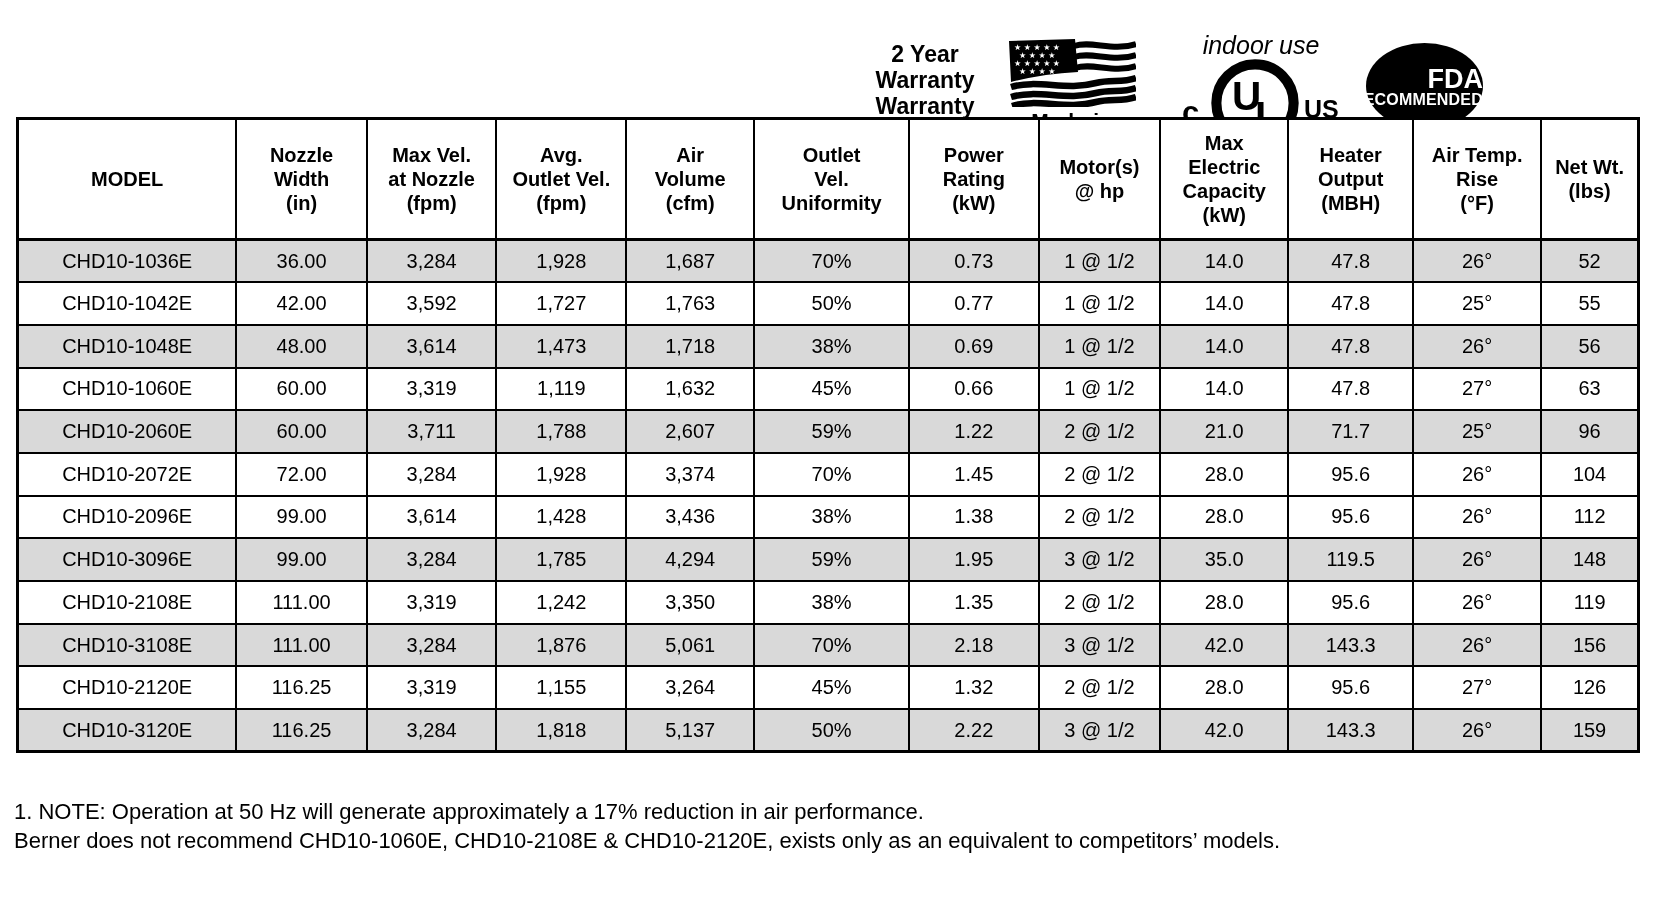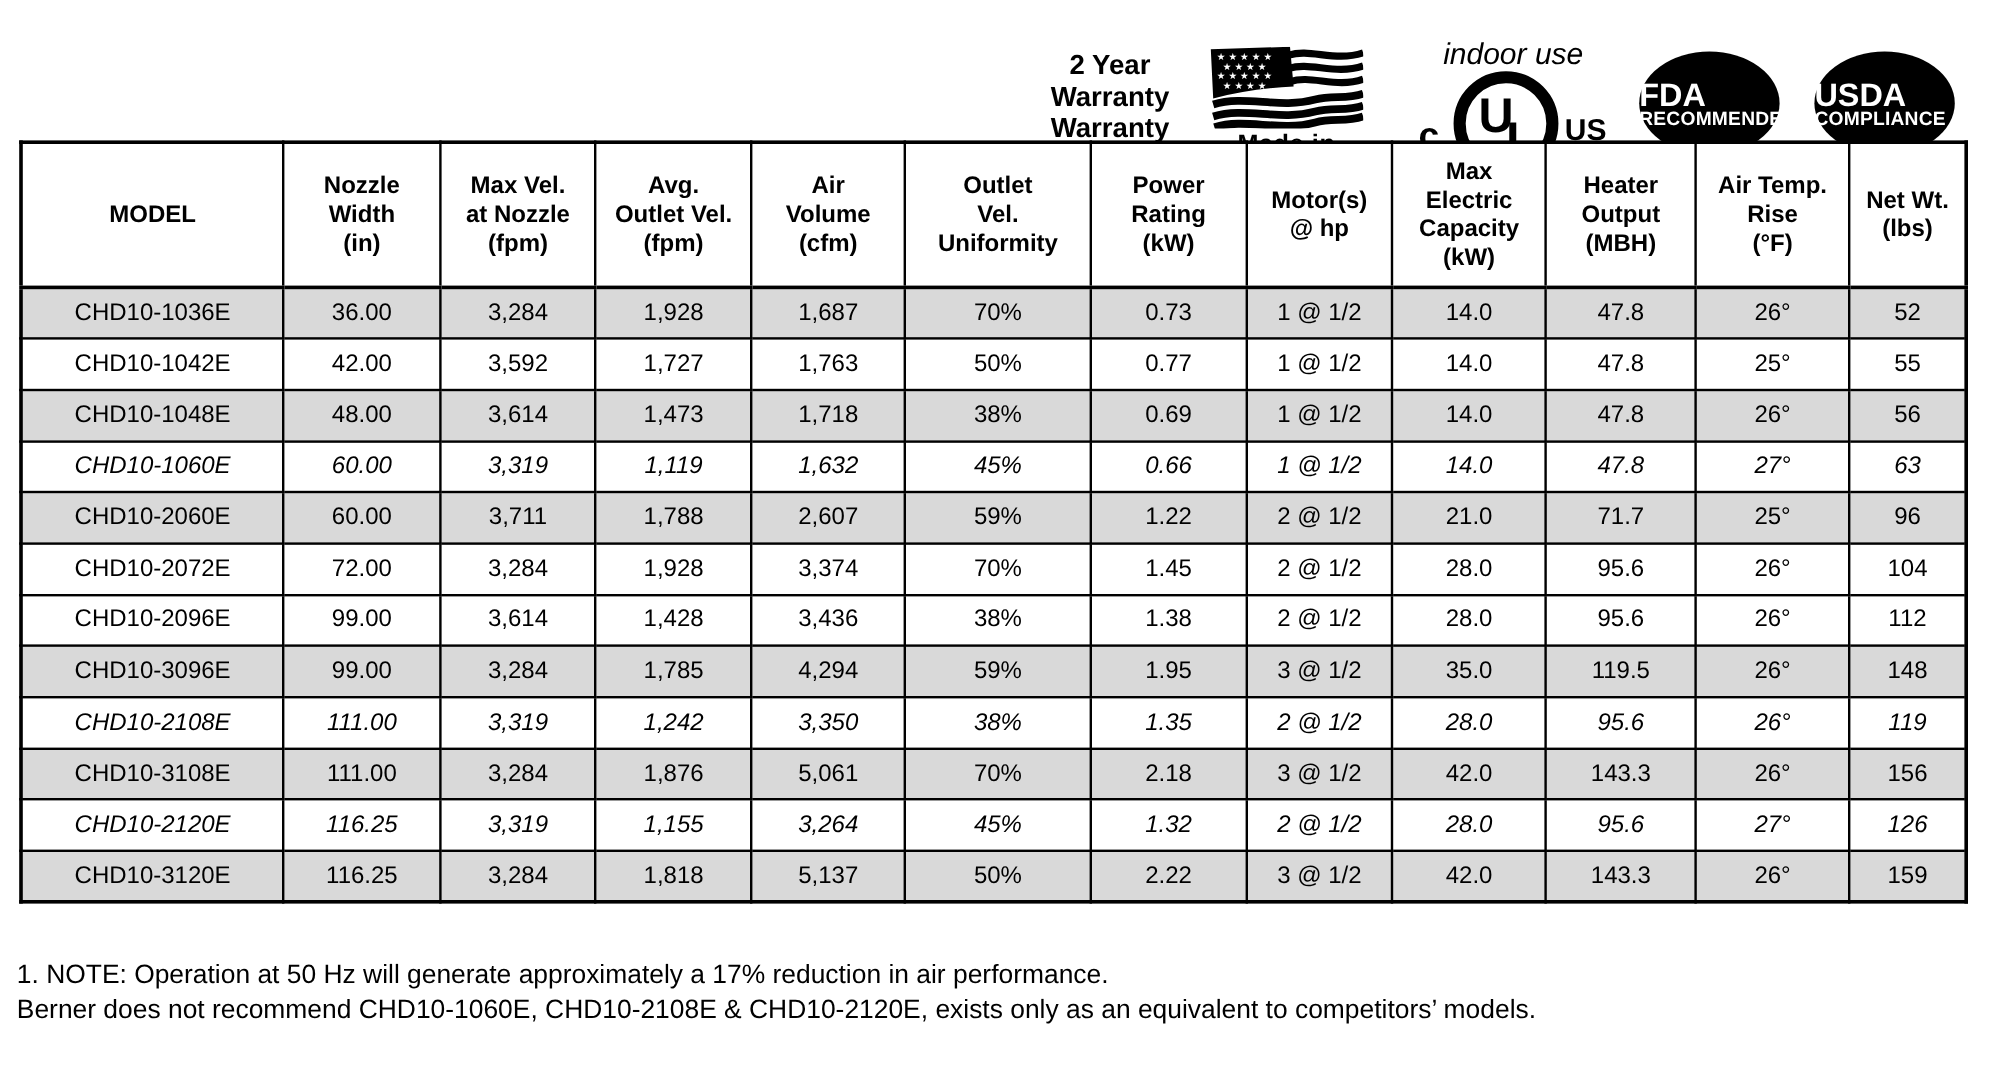--- a/index.html
+++ b/index.html
@@ -30,21 +30,21 @@
   .ul-indoor { position: absolute; top: -2px; left: 8px; width: 146px; text-align: center;
                font-style: italic; font-size: 25px; font-weight: 500; }
   .ul-mark { position: absolute; top: 24px; left: 29px; }
   .ul-c  { position: absolute; top: 62px; left: 2px;   font-weight: bold; font-size: 31px; }
   .ul-us { position: absolute; top: 62px; left: 124px; font-weight: bold; font-size: 25px; }
 
   .oval {
     position: absolute; top: 10px; width: 117px; height: 86px;
     background: var(--badge-fill, #000); border-radius: 50%;
     color: #fff; display: flex; flex-direction: column;
-    align-items: flex-start; justify-content: center;
+    align-items: flex-end; justify-content: center;
   }
   .oval-fda  { left: 1366px; }
   .oval-usda { left: 1512px; }
   .oval-big   { font-weight: bold; font-size: 27px; line-height: 27px; }
   .oval-small { font-weight: bold; font-size: 16px; line-height: 14px; letter-spacing: 0.2px; }
 
   
   table.spec {
     position: absolute; left: 16px; top: 117px; width: 1624px;
     border-collapse: collapse; table-layout: fixed;
@@ -54,21 +54,21 @@
     border: 2px solid #000;
     text-align: center; vertical-align: middle;
     font-size: 20px;
   }
   table.spec th {
     height: 121px; font-weight: bold; white-space: pre-line;
     line-height: 24px; border-bottom: 3px solid #000; background: #fff;
   }
   table.spec td { height: 42.7px; padding: 0 2px; background: #fff; }
   table.spec tr.shaded td { background: var(--shade, #d9d9d9); }
-  table.spec tr.italic td { font-style: italic; }
+  table.spec tr.italic td { }
 
   
   .notes { position: absolute; left: 14px; top: 797px; width: 1630px; }
   .note { font-size: 22px; line-height: 29px; }
   .note-italic { }
 </style>
 </head>
 <body>
 
 <div class="page">
@@ -110,24 +110,20 @@
       </svg>
       <span class="ul-c">c</span>
       <span class="ul-us">US</span>
     </div>
 
     <div class="oval oval-fda">
       <div class="oval-big">FDA</div>
       <div class="oval-small">RECOMMENDED</div>
     </div>
 
-    <div class="oval oval-usda">
-      <div class="oval-big">USDA</div>
-      <div class="oval-small">COMPLIANCE</div>
-    </div>
 
   </div>
 
   <table class="spec">
     <colgroup>
         <col style="width: 13.5%;">
         <col style="width: 8.05%;">
         <col style="width: 8%;">
         <col style="width: 8%;">
         <col style="width: 7.9%;">

